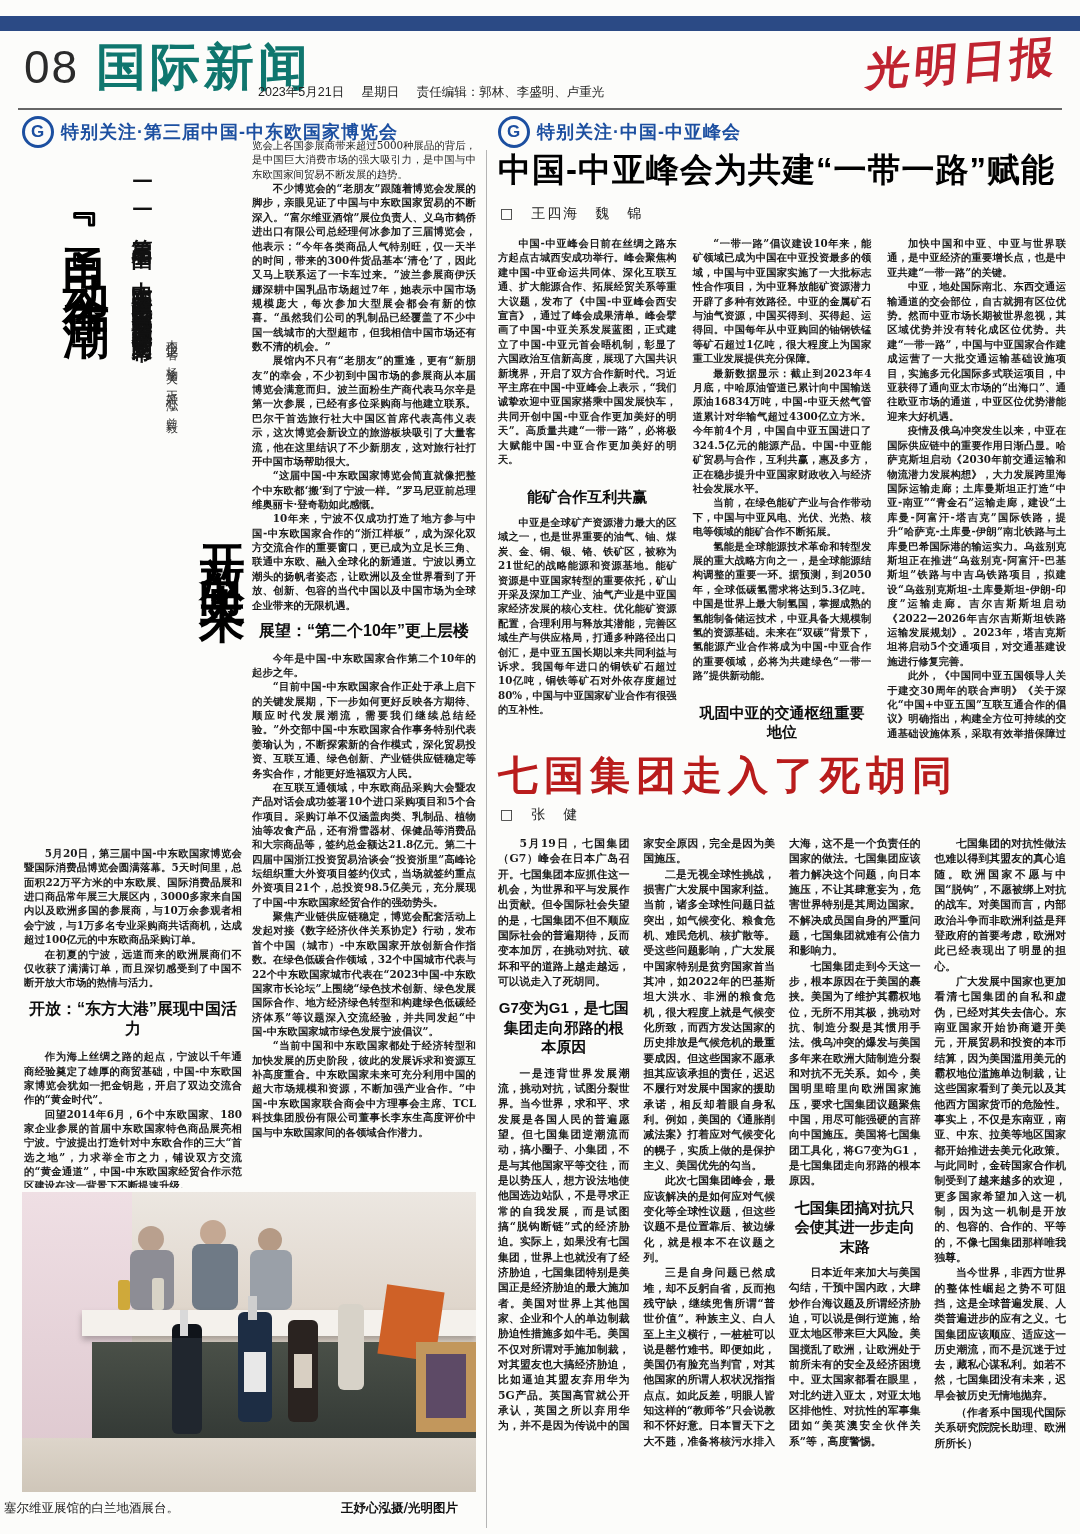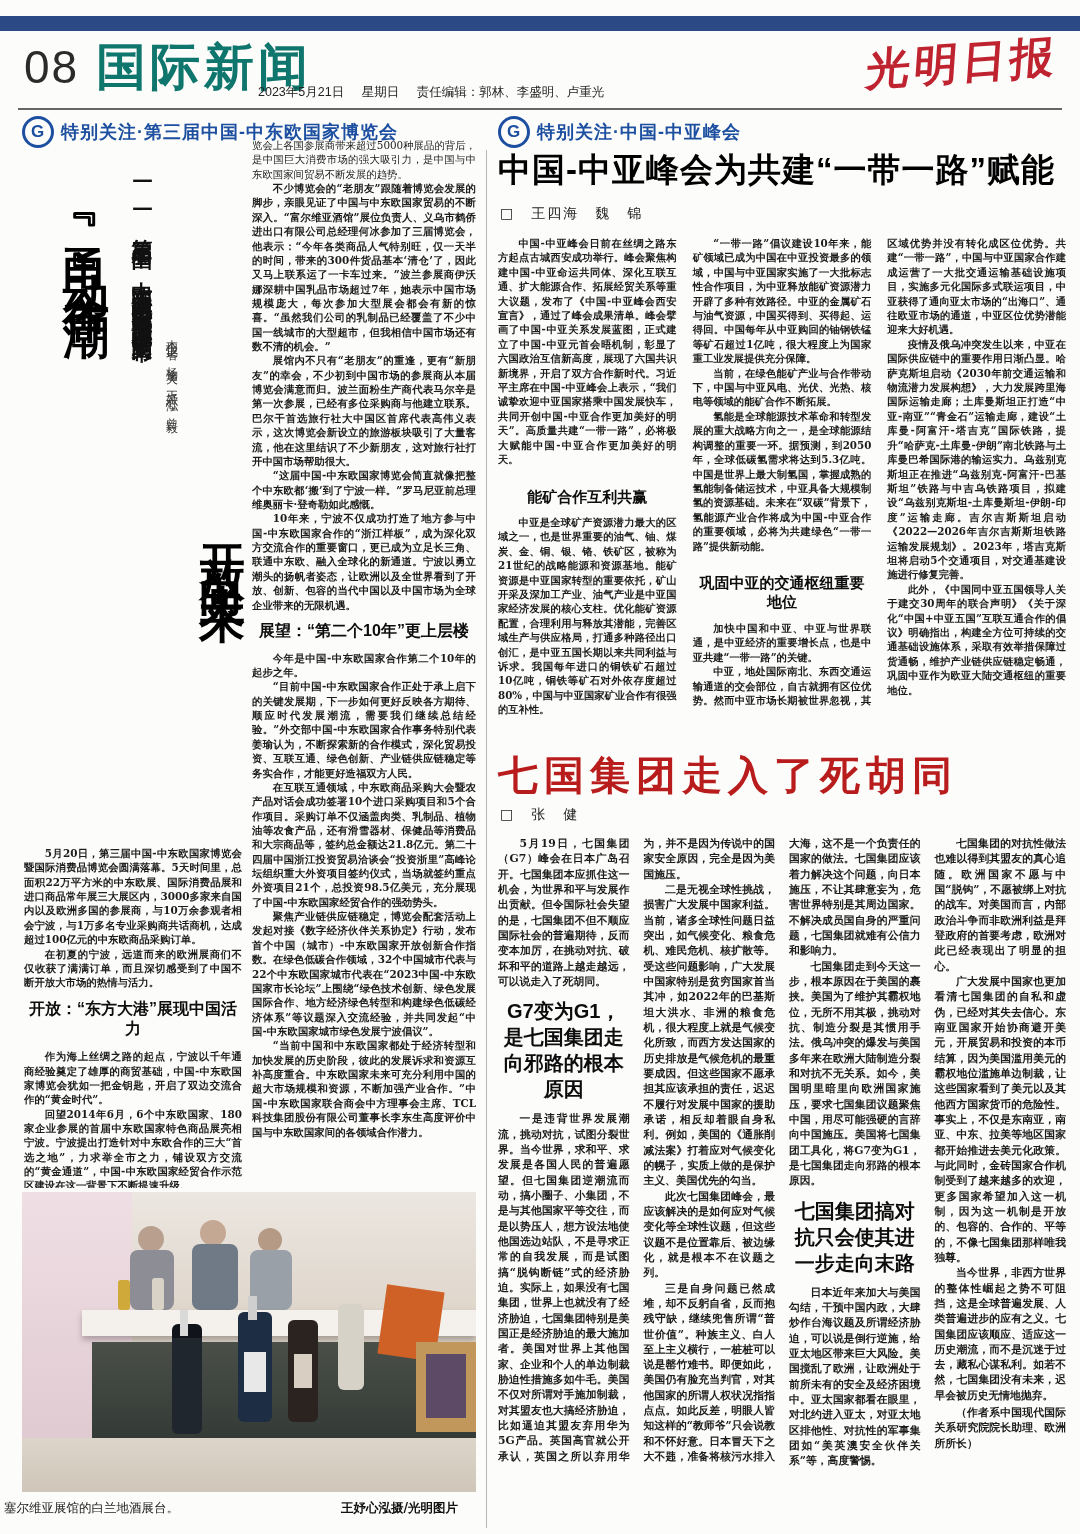--- a/index.html
+++ b/index.html
@@ -50,21 +50,21 @@
                font-weight:bold;font-size:33px;letter-spacing:1px;color:#000;}
   .byline{font-size:14px;color:#222;letter-spacing:2px;}
   #ca-byline{left:500px;top:205px;}
   #ca-body{left:498px;top:236px;width:568px;height:506px;column-count:3;column-gap:16px;}
   #ca-body .b-h{font-size:15px;margin-top:20px;}
   #g7-headline{left:498px;top:748px;width:568px;font-family:"Liberation Sans",sans-serif;
                font-weight:bold;font-size:40px;letter-spacing:6px;color:#b91c1c;}
   #g7-byline{left:500px;top:806px;}
   #g7-body{left:498px;top:836px;width:568px;height:692px;column-count:4;column-gap:14px;}
   #g7-body.bodycol{font-size:10.8px;line-height:1.42;}
-  #g7-body .b-h{font-size:20px;}
+  #g7-body .b-h{font-size:15px;}
   #ca-body.bodycol{font-size:10.3px;line-height:1.4;}
 </style>
 </head>
 <body>
 
 <div id="paper">
 
   <div class="abs" id="topbar"></div>
   <div class="abs" id="pagenum">08</div>
   <div class="abs" id="secname">国际新闻</div>
@@ -143,20 +143,21 @@
     <span id="credit">王妤心泓摄/光明图片</span>
   </div>
 
   <div class="abs" id="ca-headline">中国-中亚峰会为共建“一带一路”赋能</div>
   <div class="abs byline" id="ca-byline">□　王四海　魏　锦</div>
   <div class="abs bodycol" id="ca-body">
       <p class="b-p">中国-中亚峰会日前在丝绸之路东方起点古城西安成功举行。峰会聚焦构建中国-中亚命运共同体、深化互联互通、扩大能源合作、拓展经贸关系等重大议题，发布了《中国-中亚峰会西安宣言》，通过了峰会成果清单。峰会擘画了中国-中亚关系发展蓝图，正式建立了中国-中亚元首会晤机制，彰显了六国政治互信新高度，展现了六国共识新境界，开启了双方合作新时代。习近平主席在中国-中亚峰会上表示，“我们诚挚欢迎中亚国家搭乘中国发展快车，共同开创中国-中亚合作更加美好的明天”。高质量共建“一带一路”，必将极大赋能中国-中亚合作更加美好的明天。</p>
       <h3 class="b-h">能矿合作互利共赢</h3>
       <p class="b-p">中亚是全球矿产资源潜力最大的区域之一，也是世界重要的油气、铀、煤炭、金、铜、银、铬、铁矿区，被称为21世纪的战略能源和资源基地。能矿资源是中亚国家转型的重要依托，矿山开采及深加工产业、油气产业是中亚国家经济发展的核心支柱。优化能矿资源配置，合理利用与释放其潜能，完善区域生产与供应格局，打通多种路径出口创汇，是中亚五国长期以来共同利益与诉求。我国每年进口的铜铁矿石超过10亿吨，铜铁等矿石对外依存度超过80%，中国与中亚国家矿业合作有很强的互补性。</p>
       <p class="b-p">“一带一路”倡议建设10年来，能矿领域已成为中国在中亚投资最多的领域，中国与中亚国家实施了一大批标志性合作项目，为中亚释放能矿资源潜力开辟了多种有效路径。中亚的金属矿石与油气资源，中国买得到、买得起、运得回。中国每年从中亚购回的铀钢铁锰等矿石超过1亿吨，很大程度上为国家重工业发展提供充分保障。</p>
+      <p class="b-p">最新数据显示：截止到2023年4月底，中哈原油管道已累计向中国输送原油16834万吨，中国-中亚天然气管道累计对华输气超过4300亿立方米。今年前4个月，中国自中亚五国进口了324.5亿元的能源产品。中国-中亚能矿贸易与合作，互利共赢，惠及多方，正在稳步提升中亚国家财政收入与经济社会发展水平。</p>
       <p class="b-p">当前，在绿色能矿产业与合作带动下，中国与中亚风电、光伏、光热、核电等领域的能矿合作不断拓展。</p>
       <p class="b-p">氢能是全球能源技术革命和转型发展的重大战略方向之一，是全球能源结构调整的重要一环。据预测，到2050年，全球低碳氢需求将达到5.3亿吨。中国是世界上最大制氢国，掌握成熟的氢能制备储运技术，中亚具备大规模制氢的资源基础。未来在“双碳”背景下，氢能源产业合作将成为中国-中亚合作的重要领域，必将为共建绿色“一带一路”提供新动能。</p>
       <h3 class="b-h">巩固中亚的交通枢纽重要地位</h3>
       <p class="b-p">加快中国和中亚、中亚与世界联通，是中亚经济的重要增长点，也是中亚共建“一带一路”的关键。</p>
       <p class="b-p">中亚，地处国际南北、东西交通运输通道的交会部位，自古就拥有区位优势。然而中亚市场长期被世界忽视，其区域优势并没有转化成区位优势。共建“一带一路”，中国与中亚国家合作建成运营了一大批交通运输基础设施项目，实施多元化国际多式联运项目，中亚获得了通向亚太市场的“出海口”、通往欧亚市场的通道，中亚区位优势潜能迎来大好机遇。</p>
       <p class="b-p">疫情及俄乌冲突发生以来，中亚在国际供应链中的重要作用日渐凸显。哈萨克斯坦启动《2030年前交通运输和物流潜力发展构想》，大力发展跨里海国际运输走廊；土库曼斯坦正打造“中亚-南亚”“青金石”运输走廊，建设“土库曼-阿富汗-塔吉克”国际铁路，提升“哈萨克-土库曼-伊朗”南北铁路与土库曼巴希国际港的输运实力。乌兹别克斯坦正在推进“乌兹别克-阿富汗-巴基斯坦”铁路与中吉乌铁路项目，拟建设“乌兹别克斯坦-土库曼斯坦-伊朗-印度”运输走廊。吉尔吉斯斯坦启动《2022—2026年吉尔吉斯斯坦铁路运输发展规划》。2023年，塔吉克斯坦将启动5个交通项目，对交通基建设施进行修复完善。</p>
       <p class="b-p">此外，《中国同中亚五国领导人关于建交30周年的联合声明》《关于深化“中国+中亚五国”互联互通合作的倡议》明确指出，构建全方位可持续的交通基础设施体系，采取有效举措保障过货通畅，维护产业链供应链稳定畅通，巩固中亚作为欧亚大陆交通枢纽的重要地位。</p>
     </div>
 
   <div class="abs" id="g7-headline">七国集团走入了死胡同</div>

